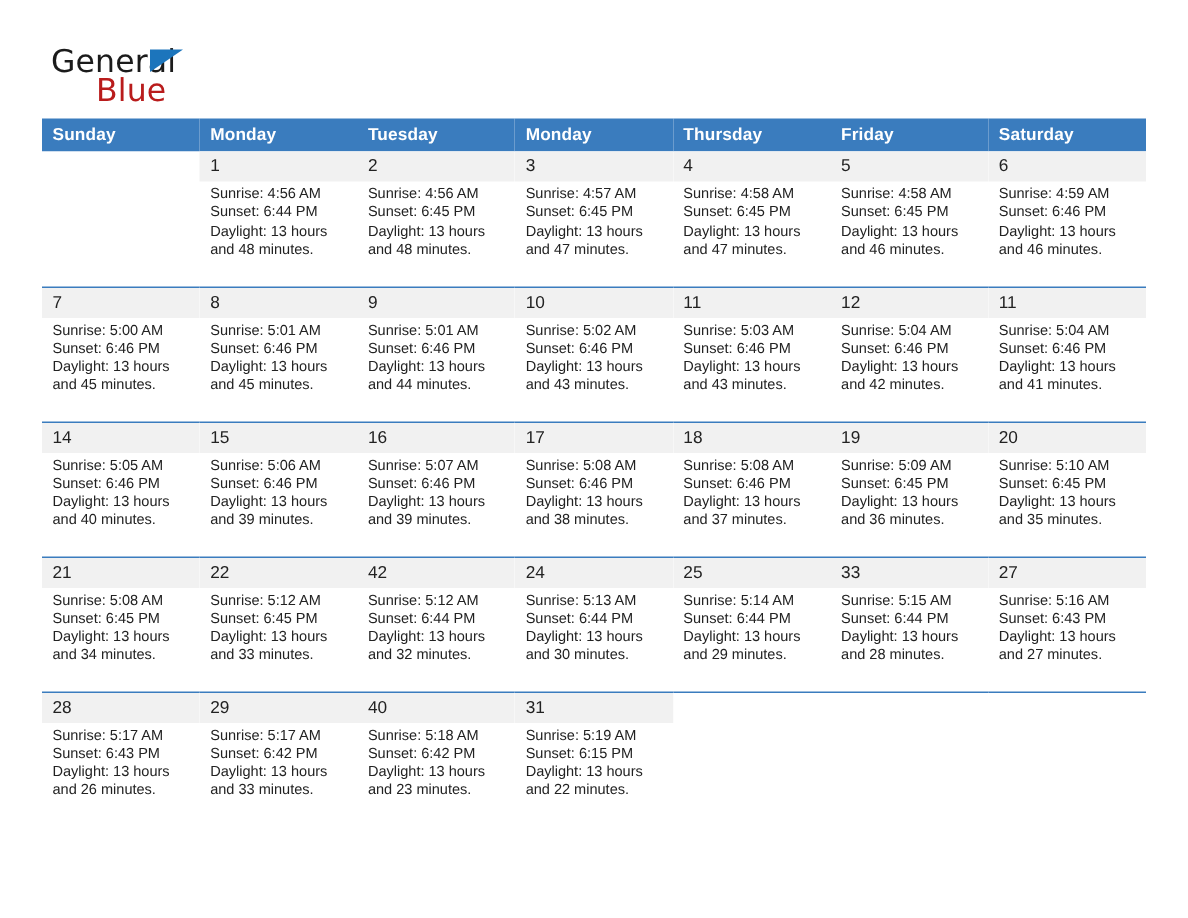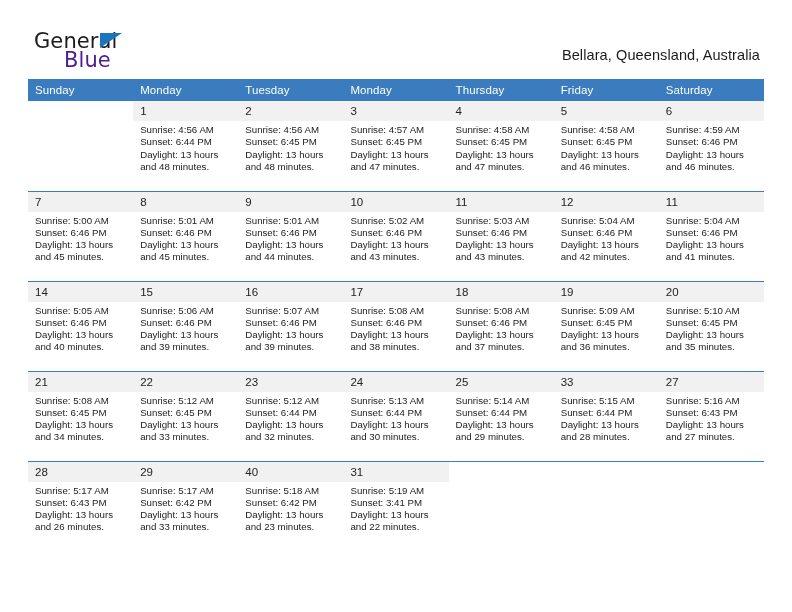--- a/index.html
+++ b/index.html
@@ -36,21 +36,21 @@
     font-size: 21px;
     letter-spacing: .1px;
     color: #1b1b1b;
     font-family: "DejaVu Sans", sans-serif;
   }
   .logo-blue {
     position: absolute;
     left: 30px; top: 19px;
     font-size: 21px;
     letter-spacing: .1px;
-    color: #4c1d95;
+    color: #b91c1c;
     font-family: "DejaVu Sans", sans-serif;
   }
   .logo-triangle {
     position: absolute;
     left: 66px; top: 4px;
     width: 0; height: 0;
     border-left: 22px solid #1c75bc;
     border-bottom: 15px solid transparent;
     border-top: 0 solid transparent;
   }
@@ -76,21 +76,21 @@
   
   .calendar {
     width: 736px;
     border-collapse: collapse;
     table-layout: fixed;
     margin-top: 4px;
   }
   .calendar th {
     background: #3a7cbe;
     color: #ffffff;
-    font-weight: normal;
+    font-weight: bold;
     font-size: 11.5px;
     text-align: left;
     padding: 5px 0 5px 7px;
     height: 21px;
     letter-spacing: .1px;
   }
   .calendar td {
     width: 105.14px;
     height: 90px;
     vertical-align: top;
@@ -124,21 +124,20 @@
 
   <div class="header">
 
     <div class="logo">
       <span class="logo-general">General</span>
       <span class="logo-triangle"></span>
       <span class="logo-blue">Blue</span>
     </div>
 
     <div class="title-block">
-      <div class="cal-subtitle">Bellara, Queensland, Australia</div>
     </div>
 
   </div>
 
   <table class="calendar">
     <thead>
       <tr>
         <th>Sunday</th>
         <th>Monday</th>
         <th>Tuesday</th>
@@ -351,21 +350,21 @@
           <td class="">
             <span class="daynum">22</span>
             <div class="info">
               <div>Sunrise: 5:12 AM</div>
               <div>Sunset: 6:45 PM</div>
               <div>Daylight: 13 hours</div>
               <div>and 33 minutes.</div>
             </div>
           </td>
           <td class="">
-            <span class="daynum">23</span>
+            <span class="daynum">42</span>
             <div class="info">
               <div>Sunrise: 5:12 AM</div>
               <div>Sunset: 6:44 PM</div>
               <div>Daylight: 13 hours</div>
               <div>and 32 minutes.</div>
             </div>
           </td>
           <td class="">
             <span class="daynum">24</span>
             <div class="info">
@@ -428,21 +427,21 @@
               <div>Sunrise: 5:18 AM</div>
               <div>Sunset: 6:42 PM</div>
               <div>Daylight: 13 hours</div>
               <div>and 23 minutes.</div>
             </div>
           </td>
           <td class="">
             <span class="daynum">31</span>
             <div class="info">
               <div>Sunrise: 5:19 AM</div>
-              <div>Sunset: 3:41 PM</div>
+              <div>Sunset: 6:15 PM</div>
               <div>Daylight: 13 hours</div>
               <div>and 22 minutes.</div>
             </div>
           </td>
           <td class="empty">
             <span class="daynum"></span>
           </td>
           <td class="empty">
             <span class="daynum"></span>
           </td>

